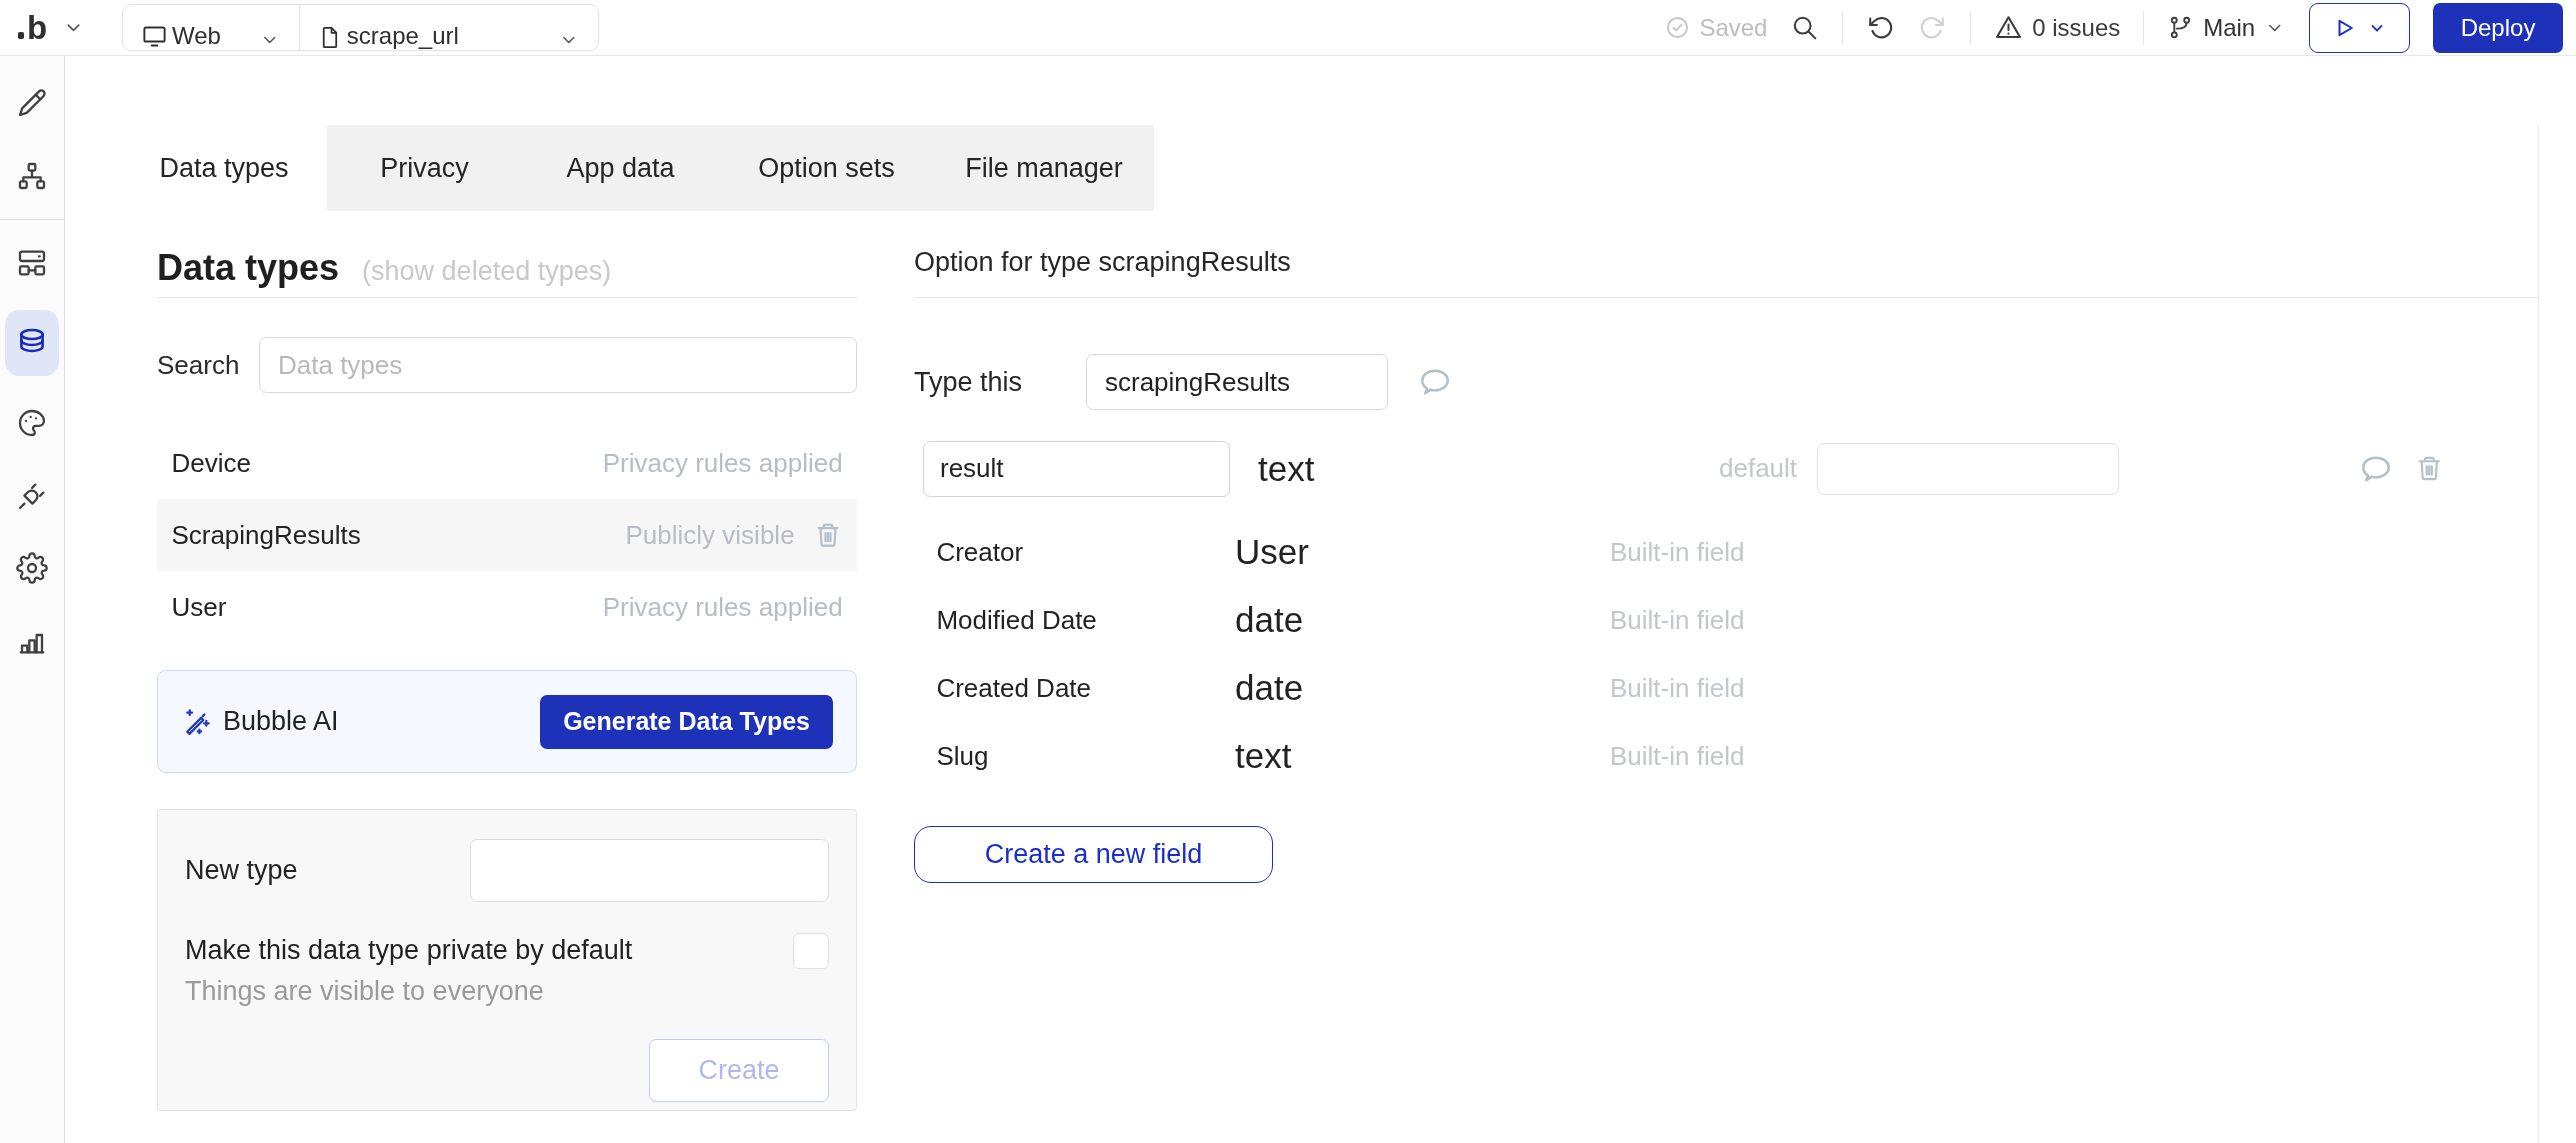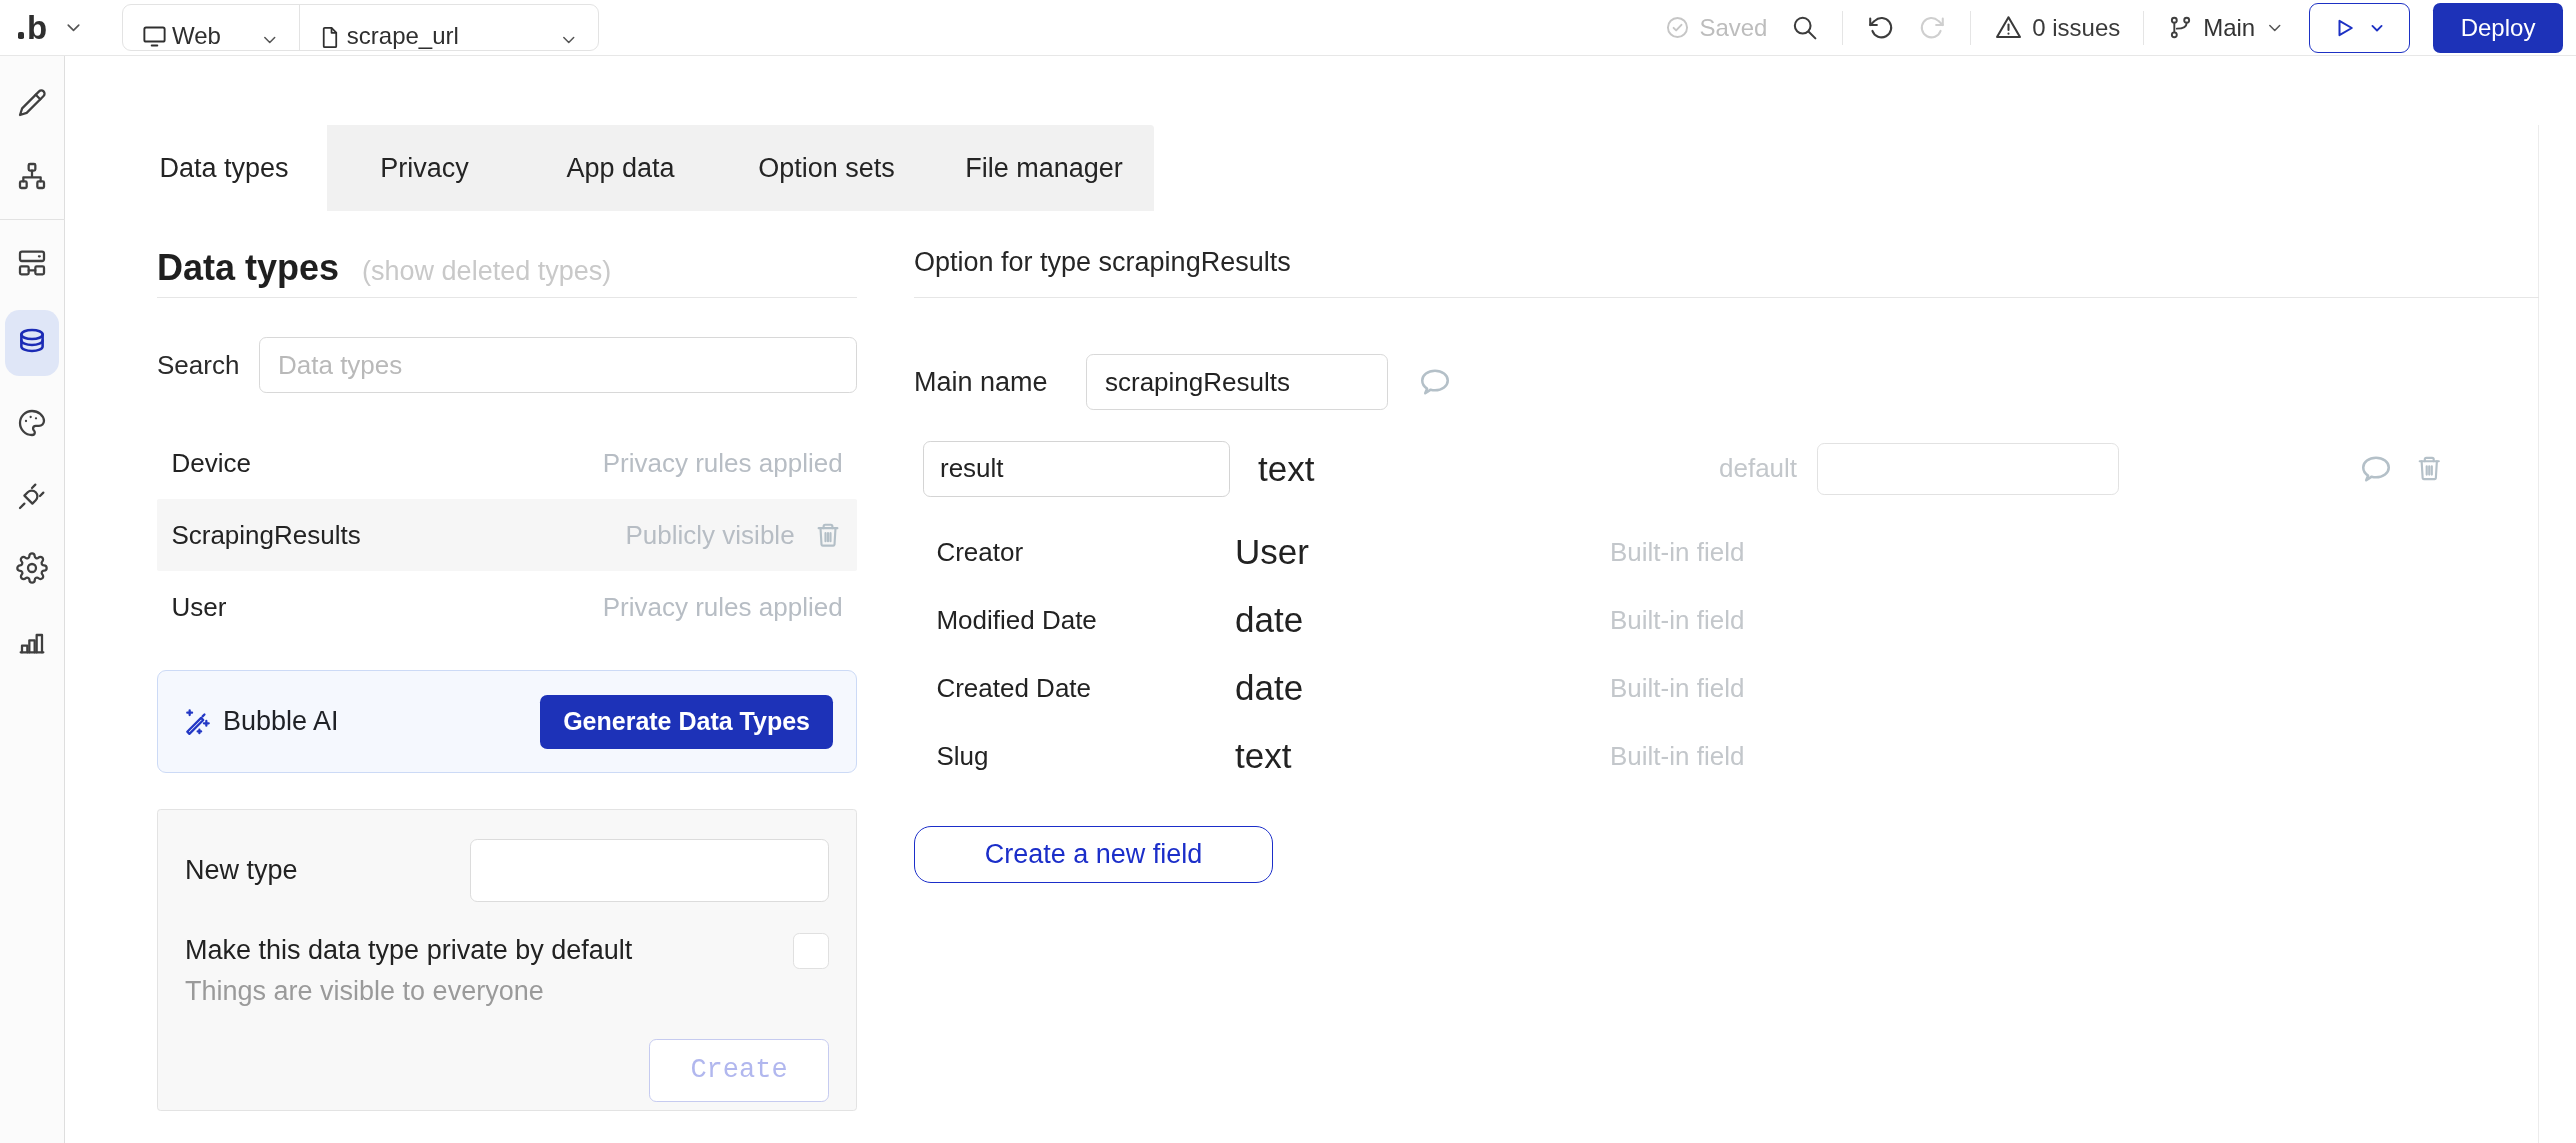--- a/index.html
+++ b/index.html
@@ -78,21 +78,21 @@
   .wand{color:#2338c5}
 
   .newtype-box{margin-top:36px;height:302px;background:#f8f8f8;border:0.9px solid #e3e3e3;border-radius:3.6px;padding:29px 27px 0 27px}
   .nt-row1{display:flex;align-items:center}
   .nt-label{font-size:27px;color:#222}
   .nt-row1 input{margin-left:auto;width:359px;height:63px;background:#fff;border:0.9px solid #dcdcdc;border-radius:7.2px;font-size:26px;padding:0 16px;font-family:inherit;outline:none}
   .nt-row2{display:flex;align-items:center;margin-top:30.5px}
   .nt-check{margin-left:auto;width:36px;height:36px;background:#fff;border:0.9px solid #e0e0e0;border-radius:6.3px;cursor:pointer}
   .nt-hint{font-size:27px;color:#9a9a9a;margin-top:7.2px}
   .nt-row4{display:flex;justify-content:flex-end;margin-top:32px}
-  .create-btn{width:180px;height:63px;background:#fff;border:0.9px solid #c6cbf0;border-radius:7.2px;color:#b1b7ee;font-size:27px;cursor:default;font-family:Liberation Mono, monospace}
+  .create-btn{width:180px;height:63px;background:#fff;border:0.9px solid #c6cbf0;border-radius:7.2px;color:#b1b7ee;font-size:27px;cursor:default;font-family:Liberation Sans, sans-serif}
 
   .tn-row{display:flex;align-items:center;margin-top:56px}
   .tn-label{font-size:27px;color:#262626;width:172px;flex:none}
   .tn-row input{width:302px;height:56px;border:0.9px solid var(--input-border);border-radius:7.2px;font-size:26px;padding:0 18px;color:#222;font-family:inherit;outline:none}
   .bubble-ic{color:#b4c0c8;margin-left:29px;cursor:pointer}
 
   .fields{margin-top:30.5px}
   .field-row1{display:flex;align-items:center;height:56px}
   .field-row1 .fname{width:307px;height:56px;border:0.9px solid #d4d4d4;border-radius:7.2px;font-size:26px;padding:0 16px;color:#222;margin-left:9px;font-family:inherit;outline:none;background:#fff}
   .ftype{font-size:35px;color:#222}
@@ -389,21 +389,21 @@
     </div>
   </div>
 
   <div class="rpanel">
     <div class="panel-head">
       <span class="title">Option for type scrapingResults</span>
     </div>
     <div class="hdiv"></div>
 
     <div class="tn-row">
-      <span class="tn-label">Main name</span>
+      <span class="tn-label">Type this</span>
       <input type="text" value="scrapingResults" style="">
       <span class="icn bubble-ic">
         <svg width="36" height="36" viewBox="0 0 24 24">
             <path d="M12 4.5c4.7 0 8.5 2.9 8.5 6.5s-3.8 6.5-8.5 6.5c-1 0-2-.13-2.9-.38L5.5 19.5l1.2-3.1C4.9 15.2 3.5 13.2 3.5 11c0-3.6 3.8-6.5 8.5-6.5z"></path>
           </svg>
       </span>
     </div>
 
     <div class="fields">
       <div class="field-row1">

